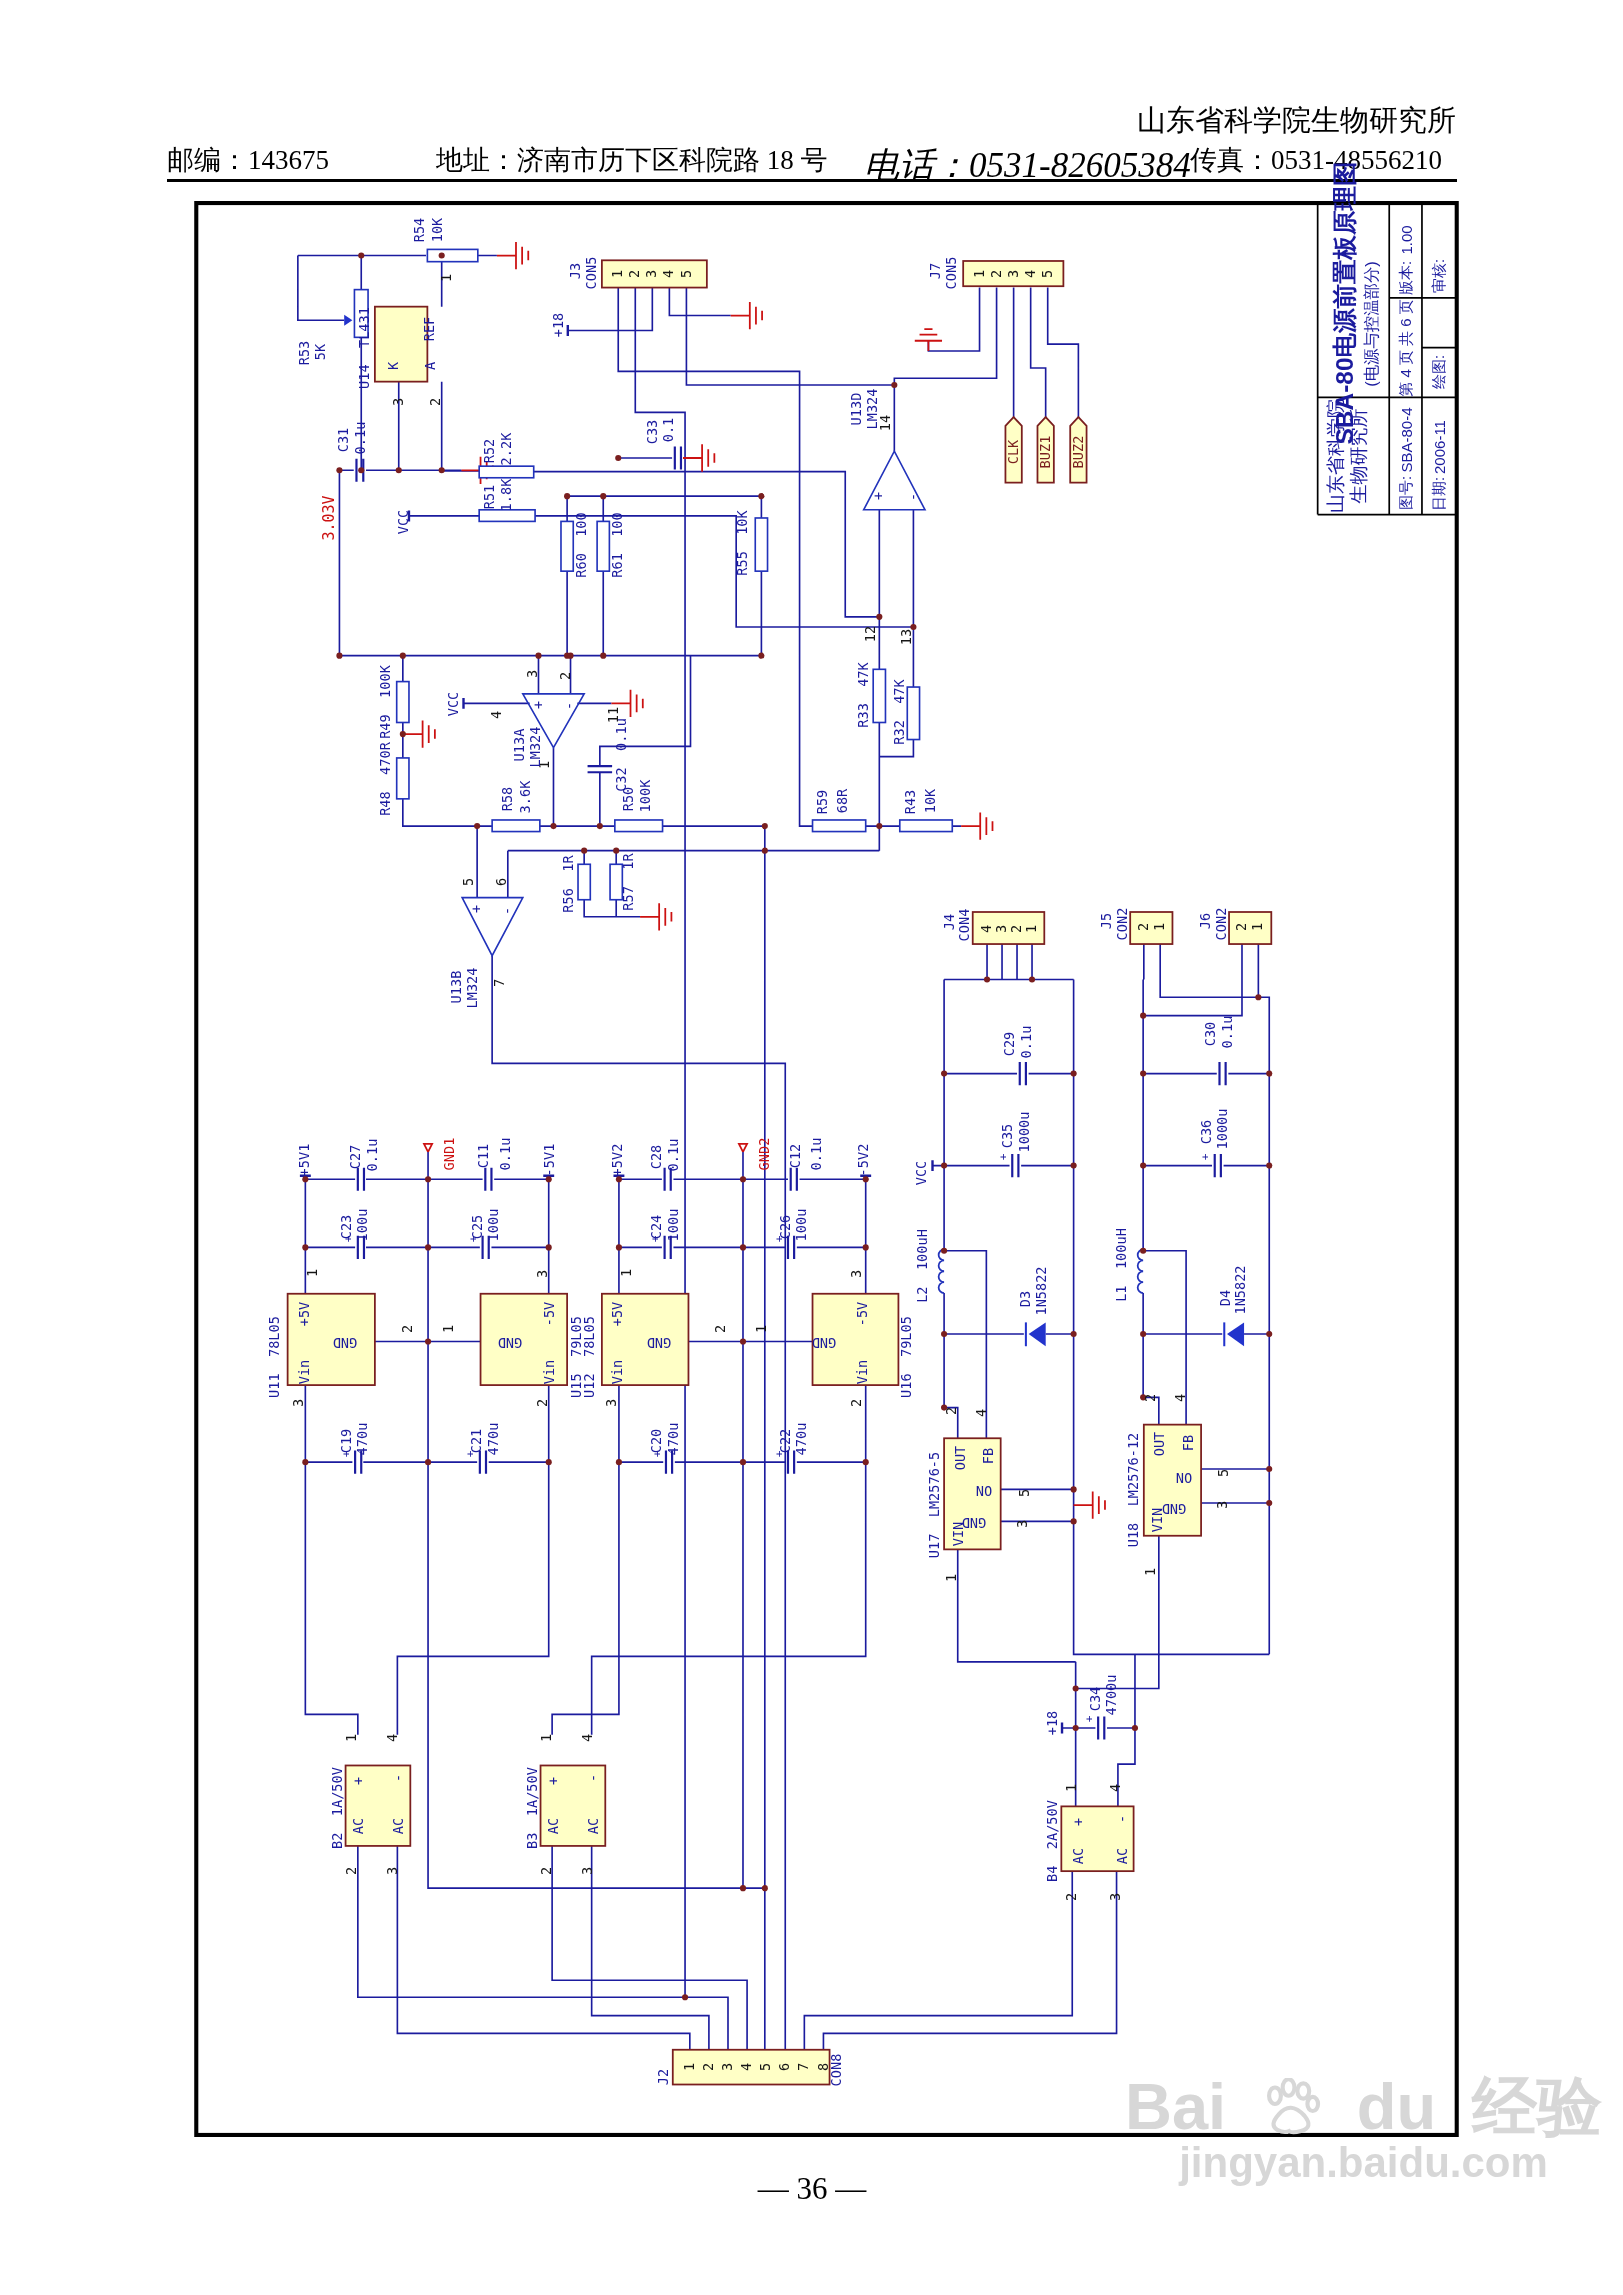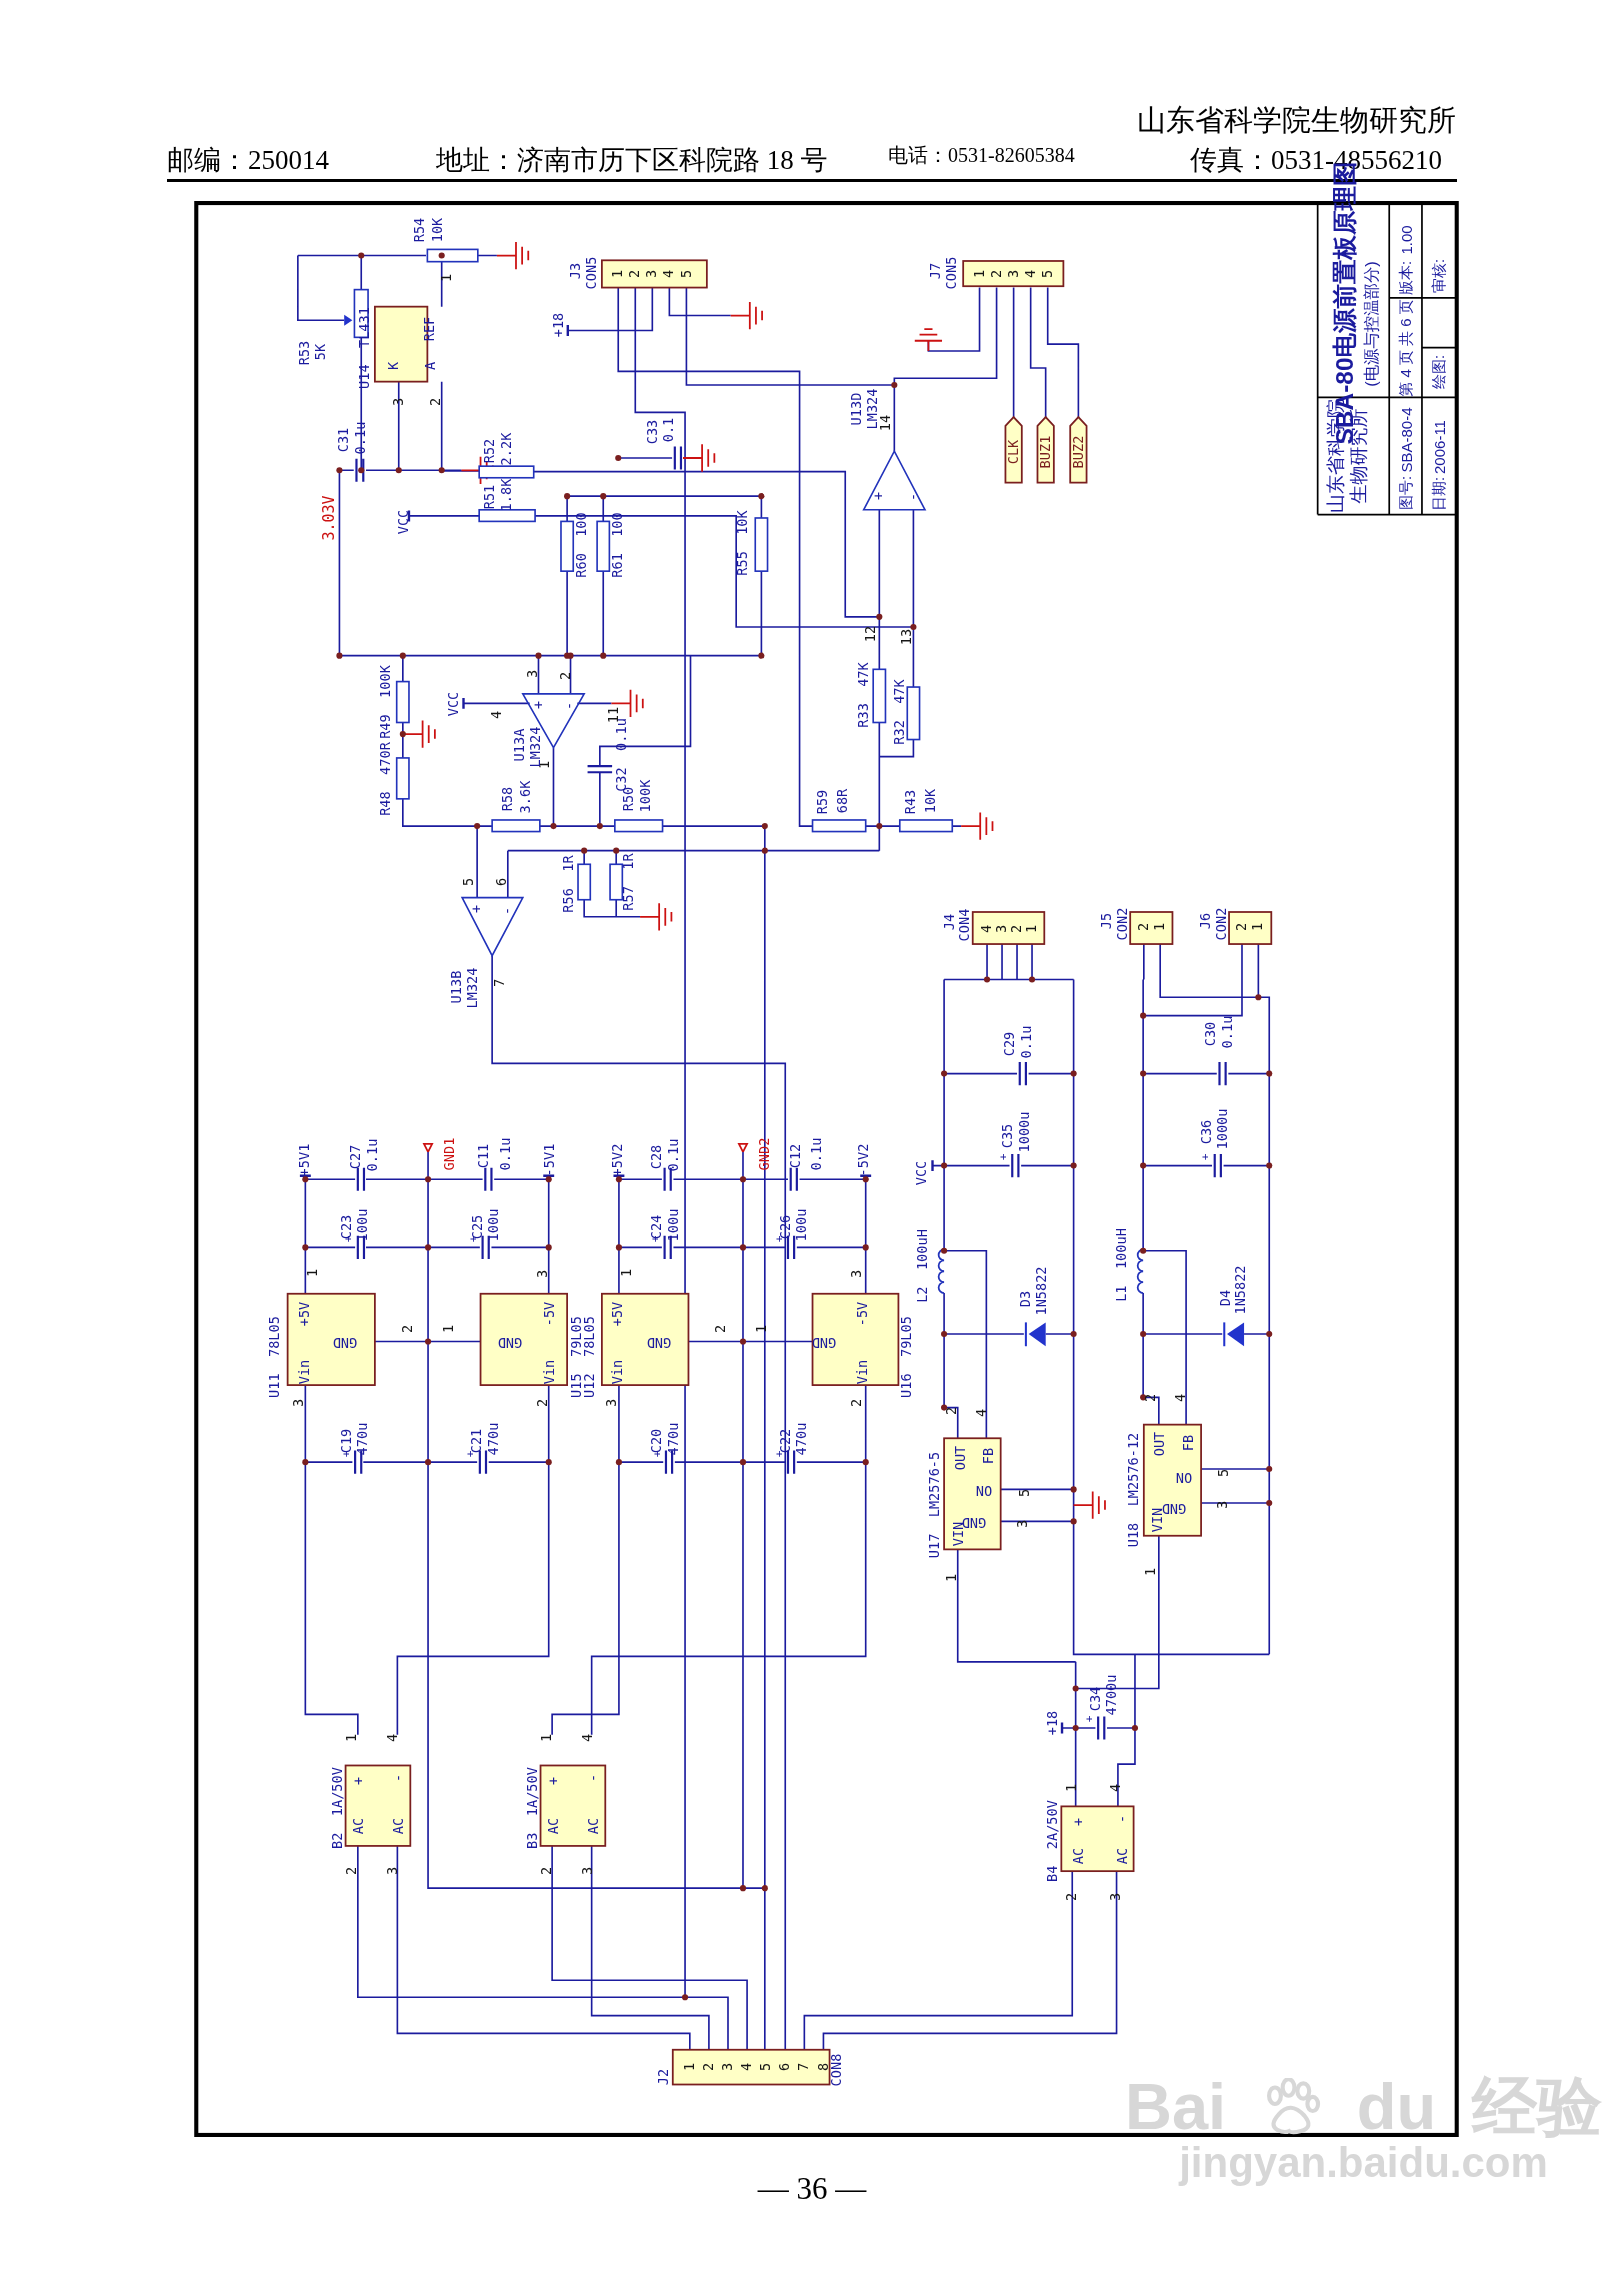--- a/index.html
+++ b/index.html
@@ -4,21 +4,21 @@
 <style>
   html,body{margin:0;padding:0;background:#fff;}
   #page{position:relative;width:1624px;height:2295px;background:#fff;overflow:hidden;
         font-family:"Liberation Serif",serif;}
   
   .hdr{position:absolute;color:#000;white-space:nowrap;}
   #hdr-title{left:167px;top:101px;font-size:29px;font-weight:bold;}
   #hdr-org{right:168px;top:101px;font-size:29px;}
   #hdr-post{left:167px;top:142px;font-size:27px;}
   #hdr-addr{left:436px;top:142px;font-size:27px;}
-  #hdr-phone{left:888px;top:142px;font-size:20px;}
+  #hdr-phone{left:864px;top:142px;font-size:35px;font-style:italic;}
   #hdr-fax{left:1190px;top:142px;font-size:27px;}
   #hdr-rule{position:absolute;left:167px;top:179px;width:1290px;height:3.4px;background:#000;}
   
   #footer-page{position:absolute;left:0;width:1624px;top:2171px;text-align:center;
                font-size:31px;color:#000;}
   
   #watermark{position:absolute;left:1125px;top:2073px;width:477px;color:#d7d7d7;
              font-family:"Liberation Sans",sans-serif;text-align:center;line-height:1.05;}
   #wm-row1{font-size:65px;font-weight:bold;display:flex;align-items:center;justify-content:space-between;gap:5.5px;}
   #wm-row2{font-size:42px;font-weight:bold;}
@@ -29,21 +29,21 @@
   .b{color:#1b1b9e}.k{color:#161616}.r{color:#cc1111}.m{color:#7a1f1f}
   .tb{position:absolute;white-space:nowrap;color:#1b1b9e;
       font-family:"Liberation Sans",sans-serif;transform:translate(-50%,-50%) rotate(-90deg);}
 </style>
 </head>
 <body>
 
 <div id="page">
 
   <div class="hdr" id="hdr-org">山东省科学院生物研究所</div>
-  <div class="hdr" id="hdr-post">邮编：250014</div>
+  <div class="hdr" id="hdr-post">邮编：143675</div>
   <div class="hdr" id="hdr-addr">地址：济南市历下区科院路 18 号</div>
   <div class="hdr" id="hdr-phone">电话：0531-82605384</div>
   <div class="hdr" id="hdr-fax">传真：0531-48556210</div>
   <div id="hdr-rule"></div>
 
   <div id="schematic">
     <svg style="position:absolute;left:194px;top:201px" width="1265" height="1936" viewBox="285 295 1855 2840" xmlns="http://www.w3.org/2000/svg">
 
       <rect x="288" y="298" width="1849" height="2834" fill="none" stroke="#000" stroke-width="6"></rect>
 

